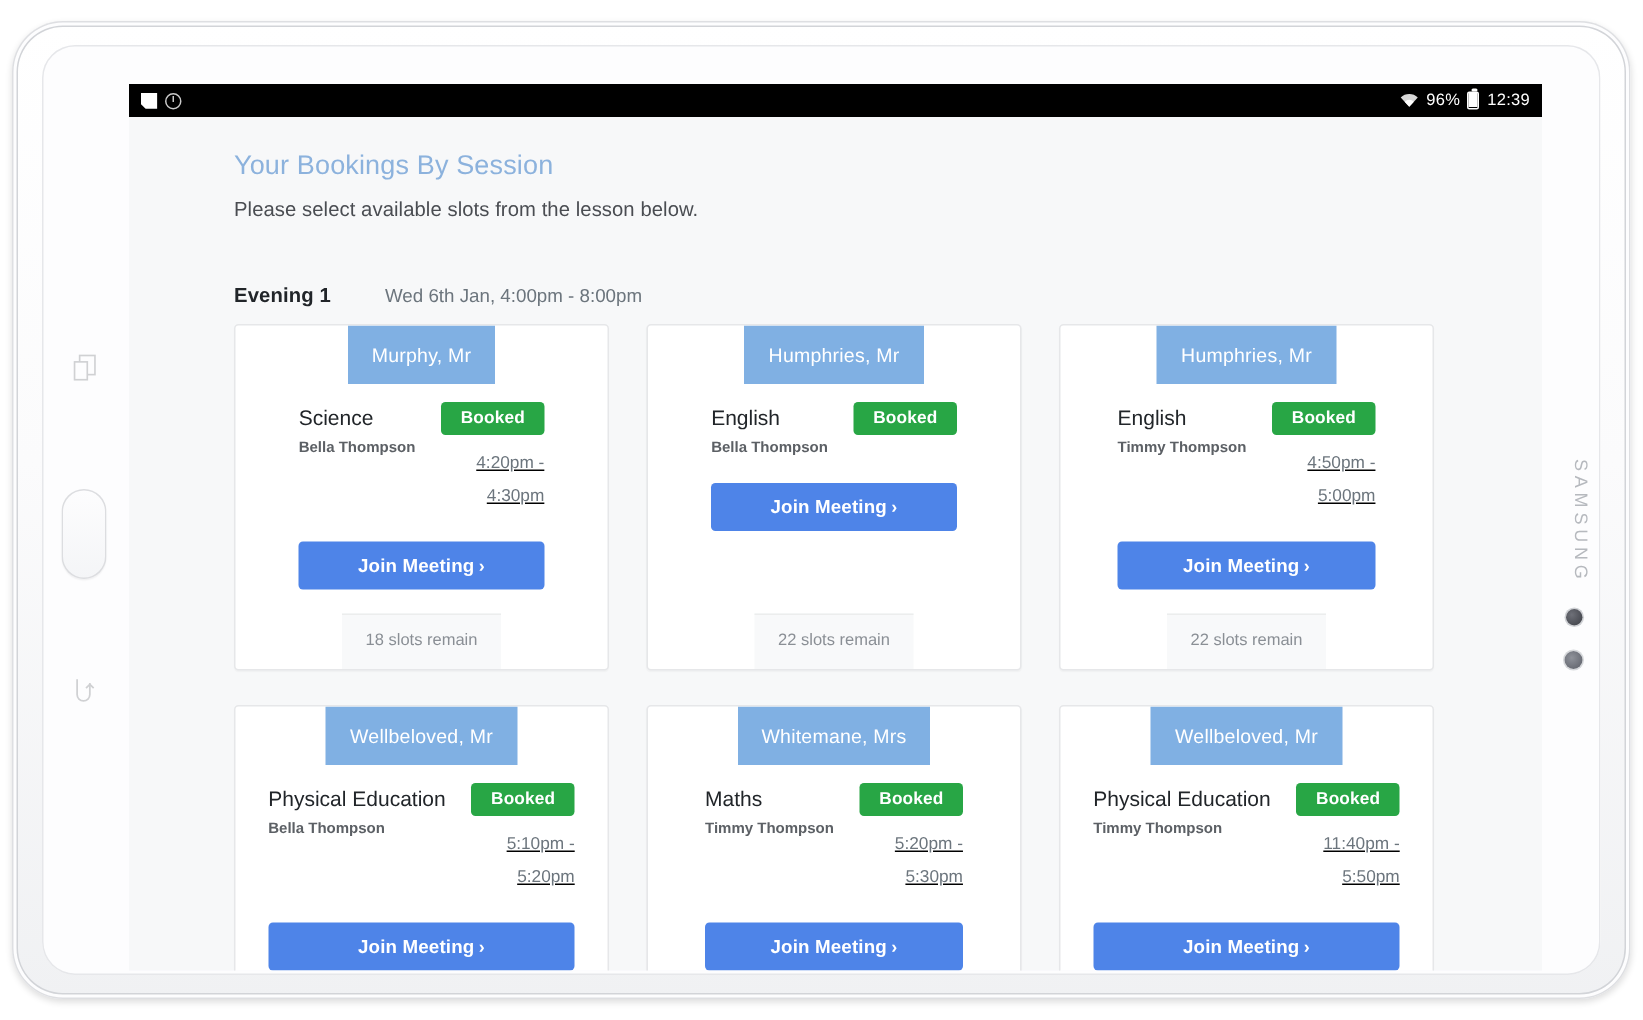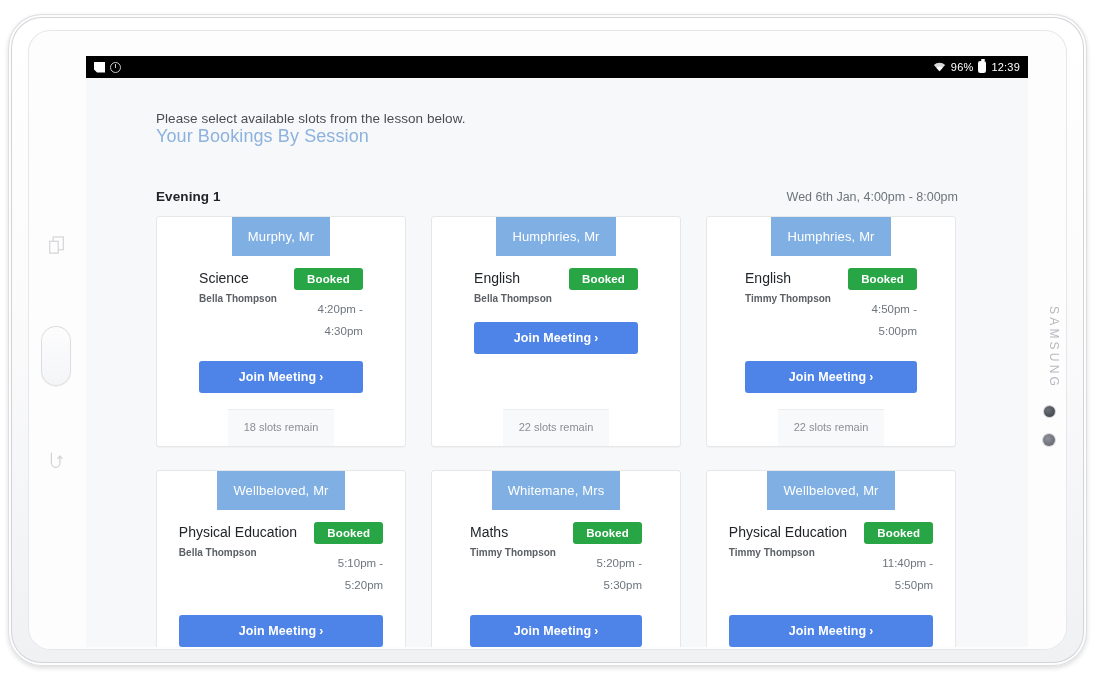--- a/index.html
+++ b/index.html
@@ -116,21 +116,21 @@
     margin-top: 11px;
     font-size: 13.5px;
     color: #4a4d52;
     letter-spacing: .05px;
   }
 
   #session-row {
     margin-top: 42px;
     display: flex;
     align-items: baseline;
-    justify-content: space-between;
+    justify-content: flex-start;
     gap: 36px;
   }
   #session-name {
     font-size: 13.5px;
     color: #212529;
     font-weight: 700;
     letter-spacing: .1px;
   }
   #session-datetime {
     font-size: 12.5px;
@@ -180,20 +180,21 @@
   }
   .student-name {
     font-size: 10px;
     color: #5c6065;
     margin-top: 5px;
     font-weight: bold;
   }
   .card-right {
     text-align: right;
     min-width: 86px;
+    text-decoration: underline;
   }
   .badge-booked {
     display: inline-block;
     background: #28a645;
     color: #ffffff;
     font-size: 11.5px;
     font-weight: 700;
     padding: 5px 13px;
     border-radius: 3px;
     letter-spacing: .1px;
@@ -301,22 +302,22 @@
           <path d="M8 12.2 L1 4.6 A10 10 0 0 1 15 4.6 Z" fill="#d8d8d8"></path>
           <path d="M8 12.2 L4.2 8.1 A6 6 0 0 1 11.8 8.1 Z" fill="#ffffff"></path>
         </svg>
         <span class="sb-text">96%</span>
         <span class="batt-ico"></span>
         <span class="sb-text">12:39</span>
       </div>
     </div>
 
     <div id="page">
+      <div id="page-title">Your Bookings By Session</div>
       <div id="page-subtitle">Please select available slots from the lesson below.</div>
-      <div id="page-title">Your Bookings By Session</div>
 
       <div id="session-row">
         <div id="session-name">Evening 1</div>
         <div id="session-datetime">Wed 6th Jan, 4:00pm - 8:00pm</div>
       </div>
 
       <div id="card-grid">
           <div class="booking-card">
             <div class="card-header">Murphy, Mr</div>
             <div class="card-body">

